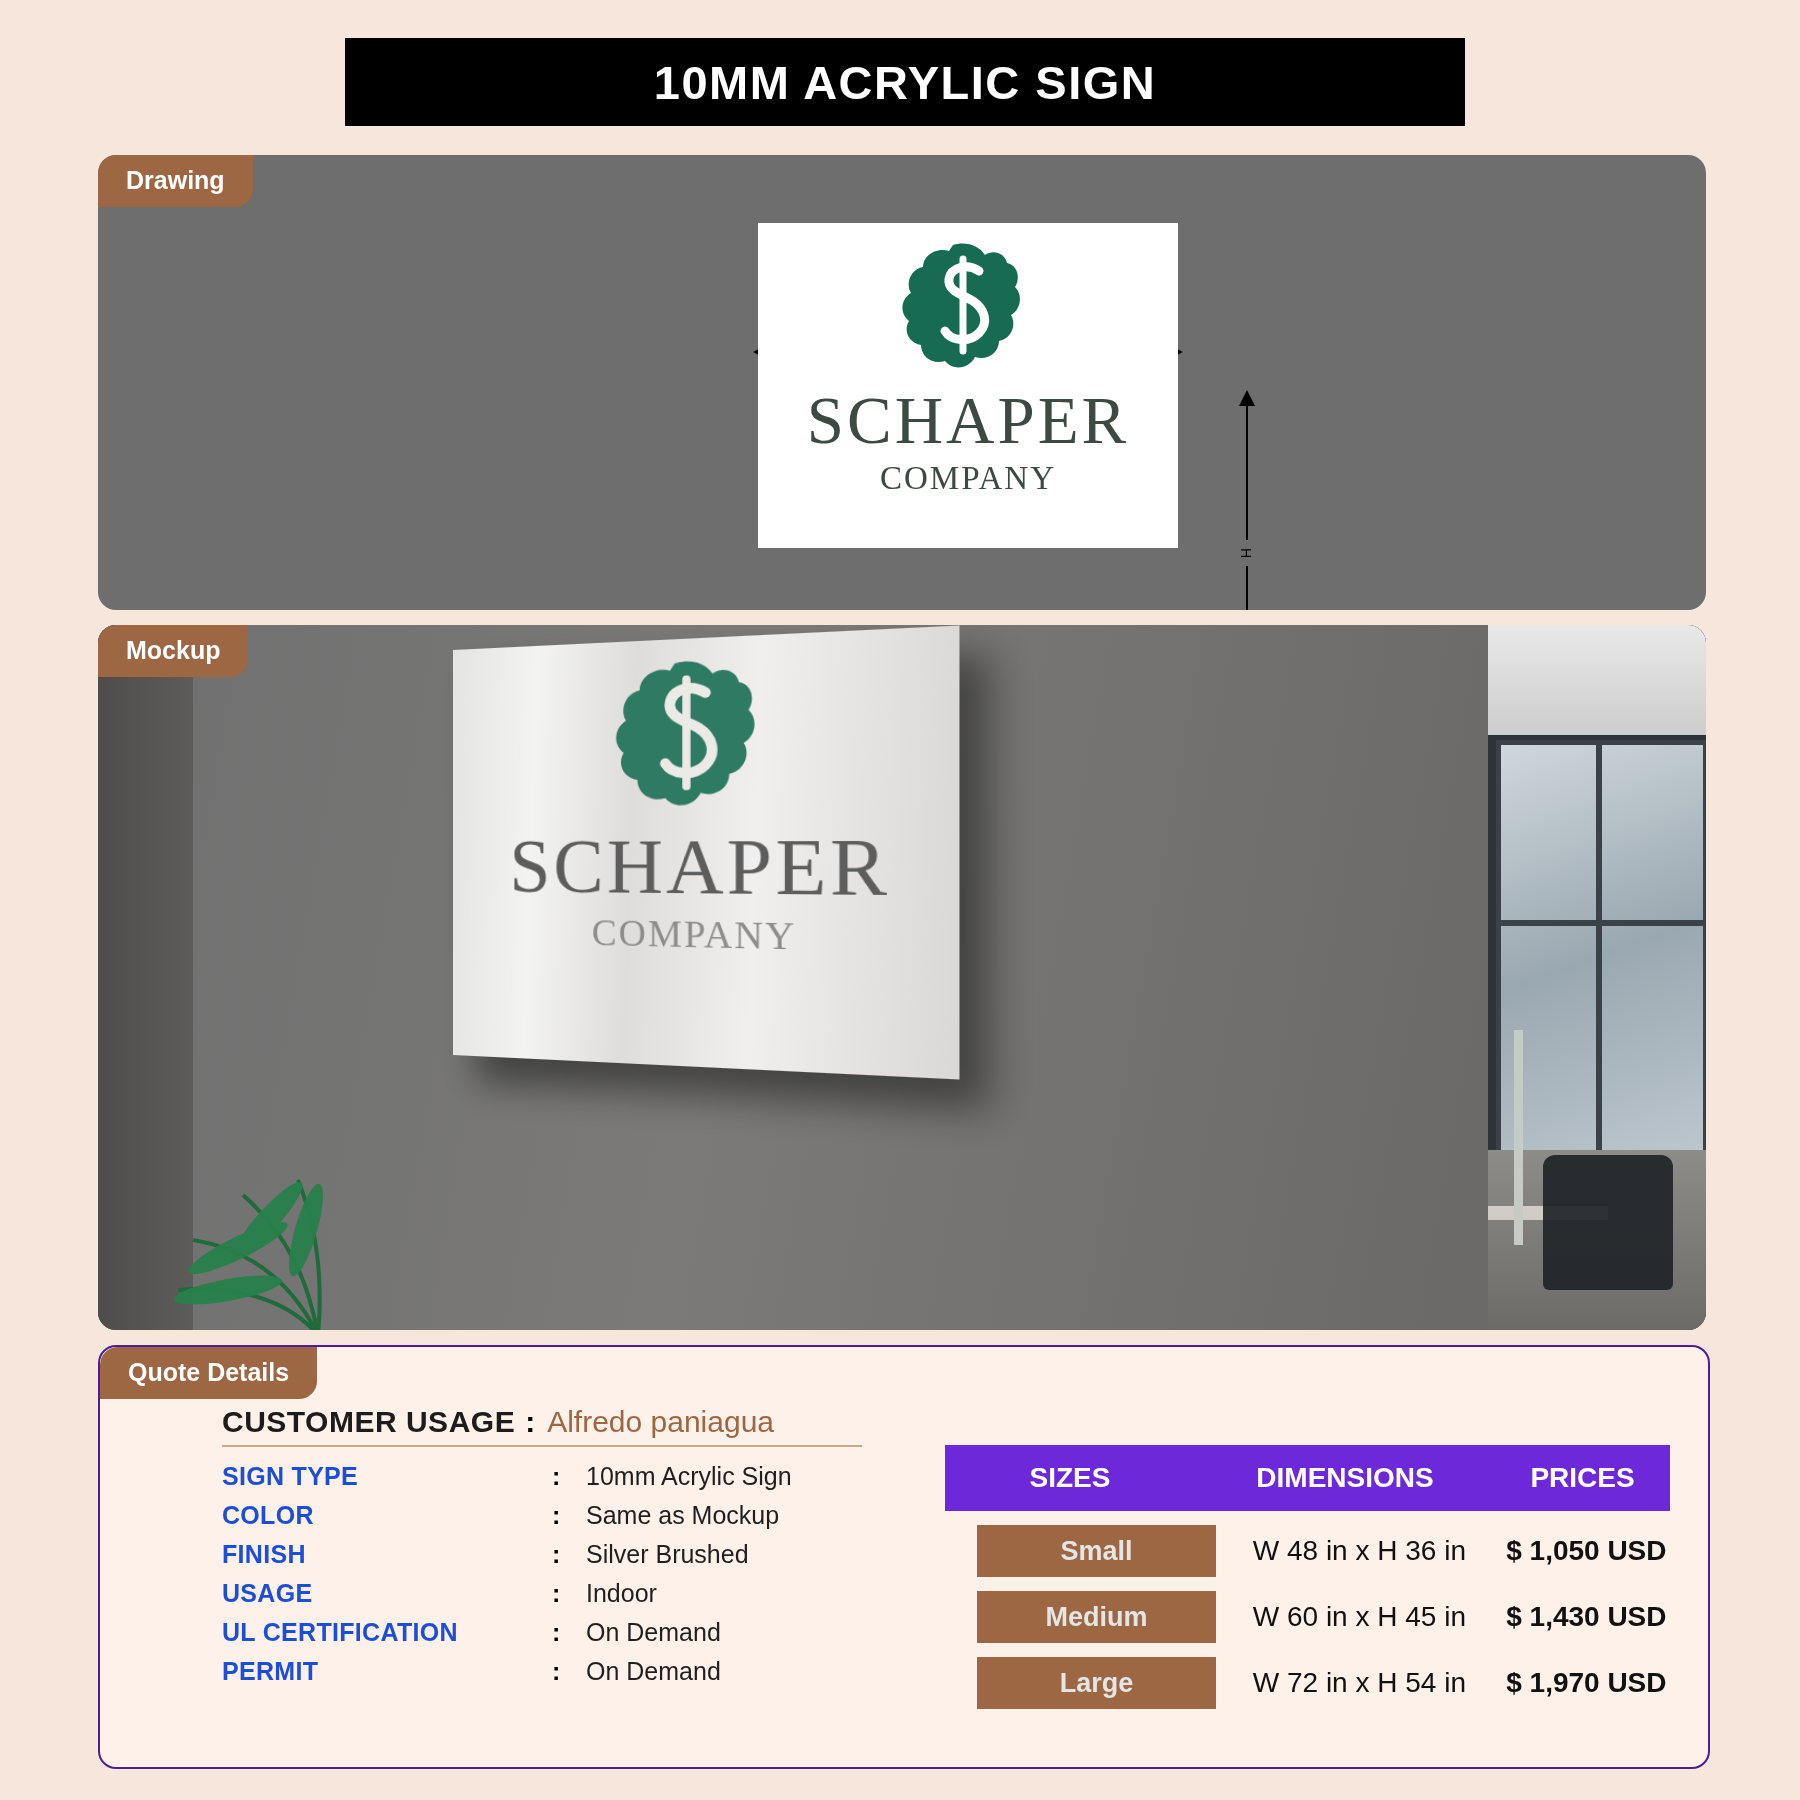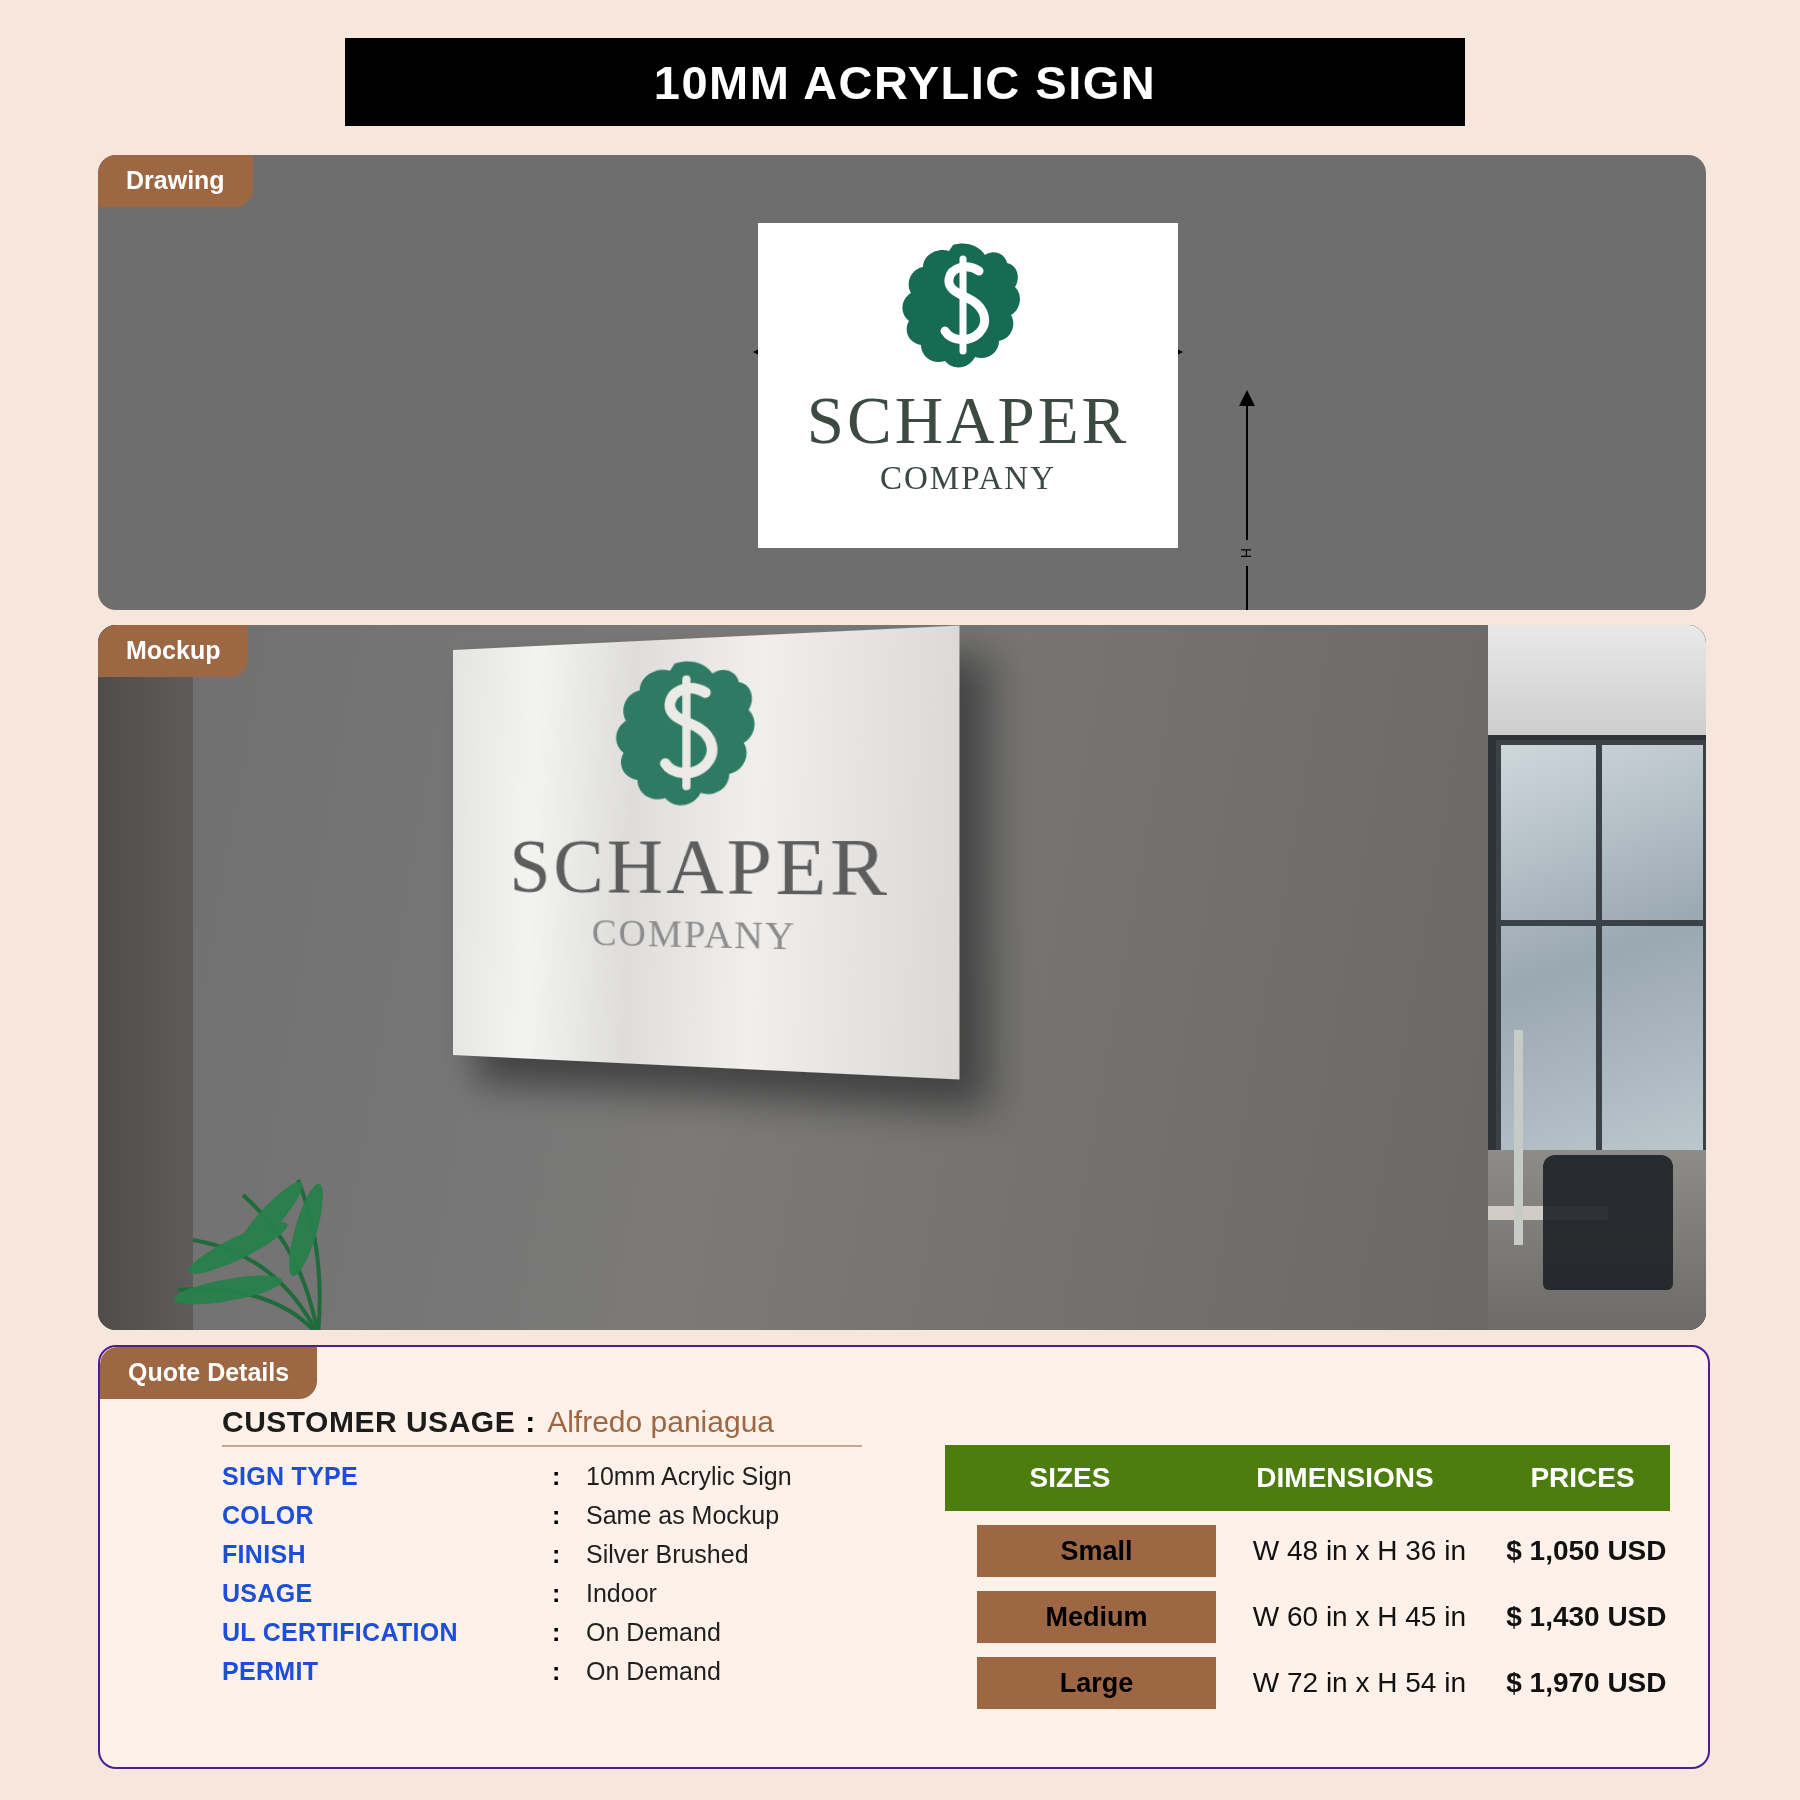--- a/index.html
+++ b/index.html
@@ -318,21 +318,21 @@
 
   
   .price-wrap {
     position: absolute;
     left: 845px;
     top: 98px;
     width: 725px;
   }
   .price-head {
     display: flex;
-    background: #4d7c0f;
+    background: #6d28d9;
     color: #fff;
     height: 66px;
     align-items: center;
   }
   .price-head div {
     font-size: 28px;
     font-weight: bold;
     text-align: center;
   }
   .col-size { width: 250px; }
@@ -341,21 +341,21 @@
   .price-row {
     display: flex;
     align-items: center;
     margin-top: 14px;
     height: 52px;
   }
   .pill {
     width: 250px;
     height: 52px;
     background: #9d6744;
-    color: #000000;
+    color: #e5e5e5;
     font-size: 27px;
     font-weight: bold;
     display: flex;
     align-items: center;
     justify-content: center;
     margin-left: 32px;
   }
   .dim-cell {
     width: 300px;
     text-align: center;

